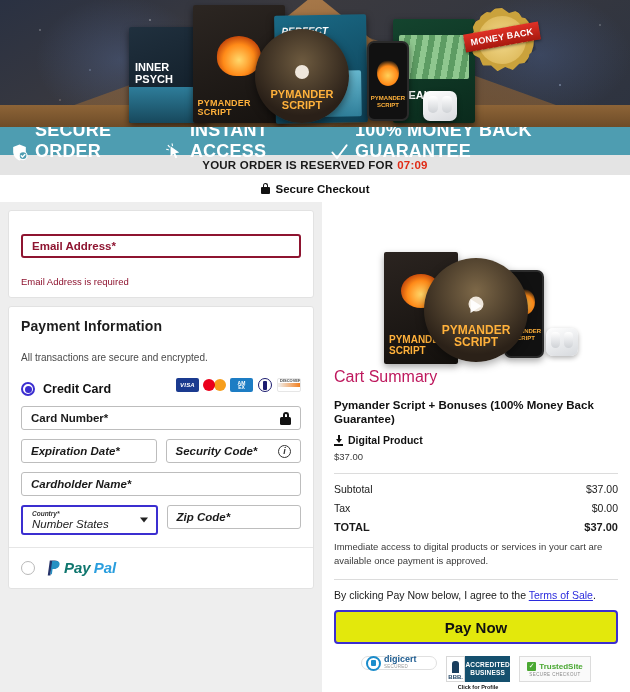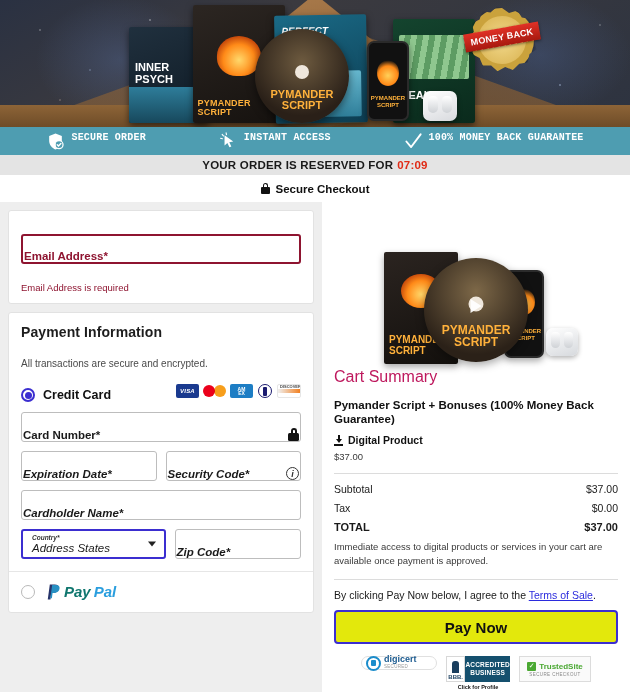--- a/index.html
+++ b/index.html
@@ -116,23 +116,23 @@
         display:flex; align-items:center; justify-content:center;
         color:#fff; font-size:9px; font-weight:800; letter-spacing:.2px;
         box-shadow:0 1px 3px rgba(0,0,0,.45); }
 
   
   .trust-strip {
     height: 28px; background: #4e9db1; color: #fff;
     display: flex; align-items: center; justify-content: space-around;
     padding: 0 10px;
   }
-  .trust-item { display: flex; align-items: flex-start; gap: 6px;
-    font-size: 10px; font-weight: 800; letter-spacing: .2px;
-    font-family: Liberation Mono, monospace; }
+  .trust-item { display: flex; align-items: flex-end; gap: 6px;
+    font-size: 18px; font-weight: 800; letter-spacing: .2px;
+    font-family: Liberation Sans, sans-serif; }
   .trust-item .gl { display:flex; align-items:center; }
 
   
   .timer-bar {
     height: 20px; background: #e4e4e4; display:flex; align-items:center; justify-content:center;
     font-size: 11.5px; font-weight: 700; color:#1a1a1a; letter-spacing:.2px;
   }
   .timer-bar .clock { color: #e02b16; margin-left: 4px; font-weight: 700; }
 
   
@@ -147,22 +147,22 @@
   .col-right { width: 308px; background:#fff; min-height: 518px; padding: 10px 12px 8px 12px; }
 
   .card { background:#fff; border:1px solid #e2e2e2; border-radius:3px; }
   .card.customer { padding: 13px 12px 10px 12px; }
   .card.payment { margin-top: 8px; }
 
   .sec-title { font-size: 14px; font-weight: 600; color:#1d1d1d; letter-spacing:.1px; }
   .sec-sub { font-size: 10px; color:#4a4a4a; margin-top: 18px; }
 
   .field {
-    position: relative; height: 30px; border:1px solid #bdbdbd; border-radius:3px;
-    display:flex; align-items:flex-end; padding: 0 1px; background:#fff; font-size: 11.5px;
+    position: relative; height: 24px; border:1px solid #bdbdbd; border-radius:3px;
+    display:flex; align-items:center; padding: 0 9px; background:#fff; font-size: 11.5px;
     font-weight: 700; color:#1a1a1a;
   }
   .field.err { border: 2px solid #8e1430; color:#8e1430; }
   .err-msg { color:#8e1430; font-size:9.5px; margin-top:18px; }
 
   .pay-head { padding: 11px 12px 9px 12px; }
   .pay-opt-row { display:flex; align-items:center; justify-content:space-between;
     padding: 0 12px 0 12px; height: 26px; }
   .radio-lbl { display:flex; align-items:center; gap:8px; font-size:12.5px; font-weight:700; color:#111;margin-top:8px; }
   .radio { width:14px; height:14px; border-radius:50%; border:2px solid #3b2ed0;
@@ -462,21 +462,21 @@
 
           <div class="row2">
             <div class="field">
               <span>Cardholder Name*</span>
             </div>
           </div>
 
           <div class="row2">
             <div class="float-field">
               <span class="flbl">Country*</span>
-              <span class="fval">Address States</span>
+              <span class="fval">Number States</span>
               <span class="caret"></span>
             </div>
             <div class="field">
               <span>Zip Code*</span>
             </div>
           </div>
         </div>
 
         <div class="paypal-row">
           <span class="radio off"></span>

